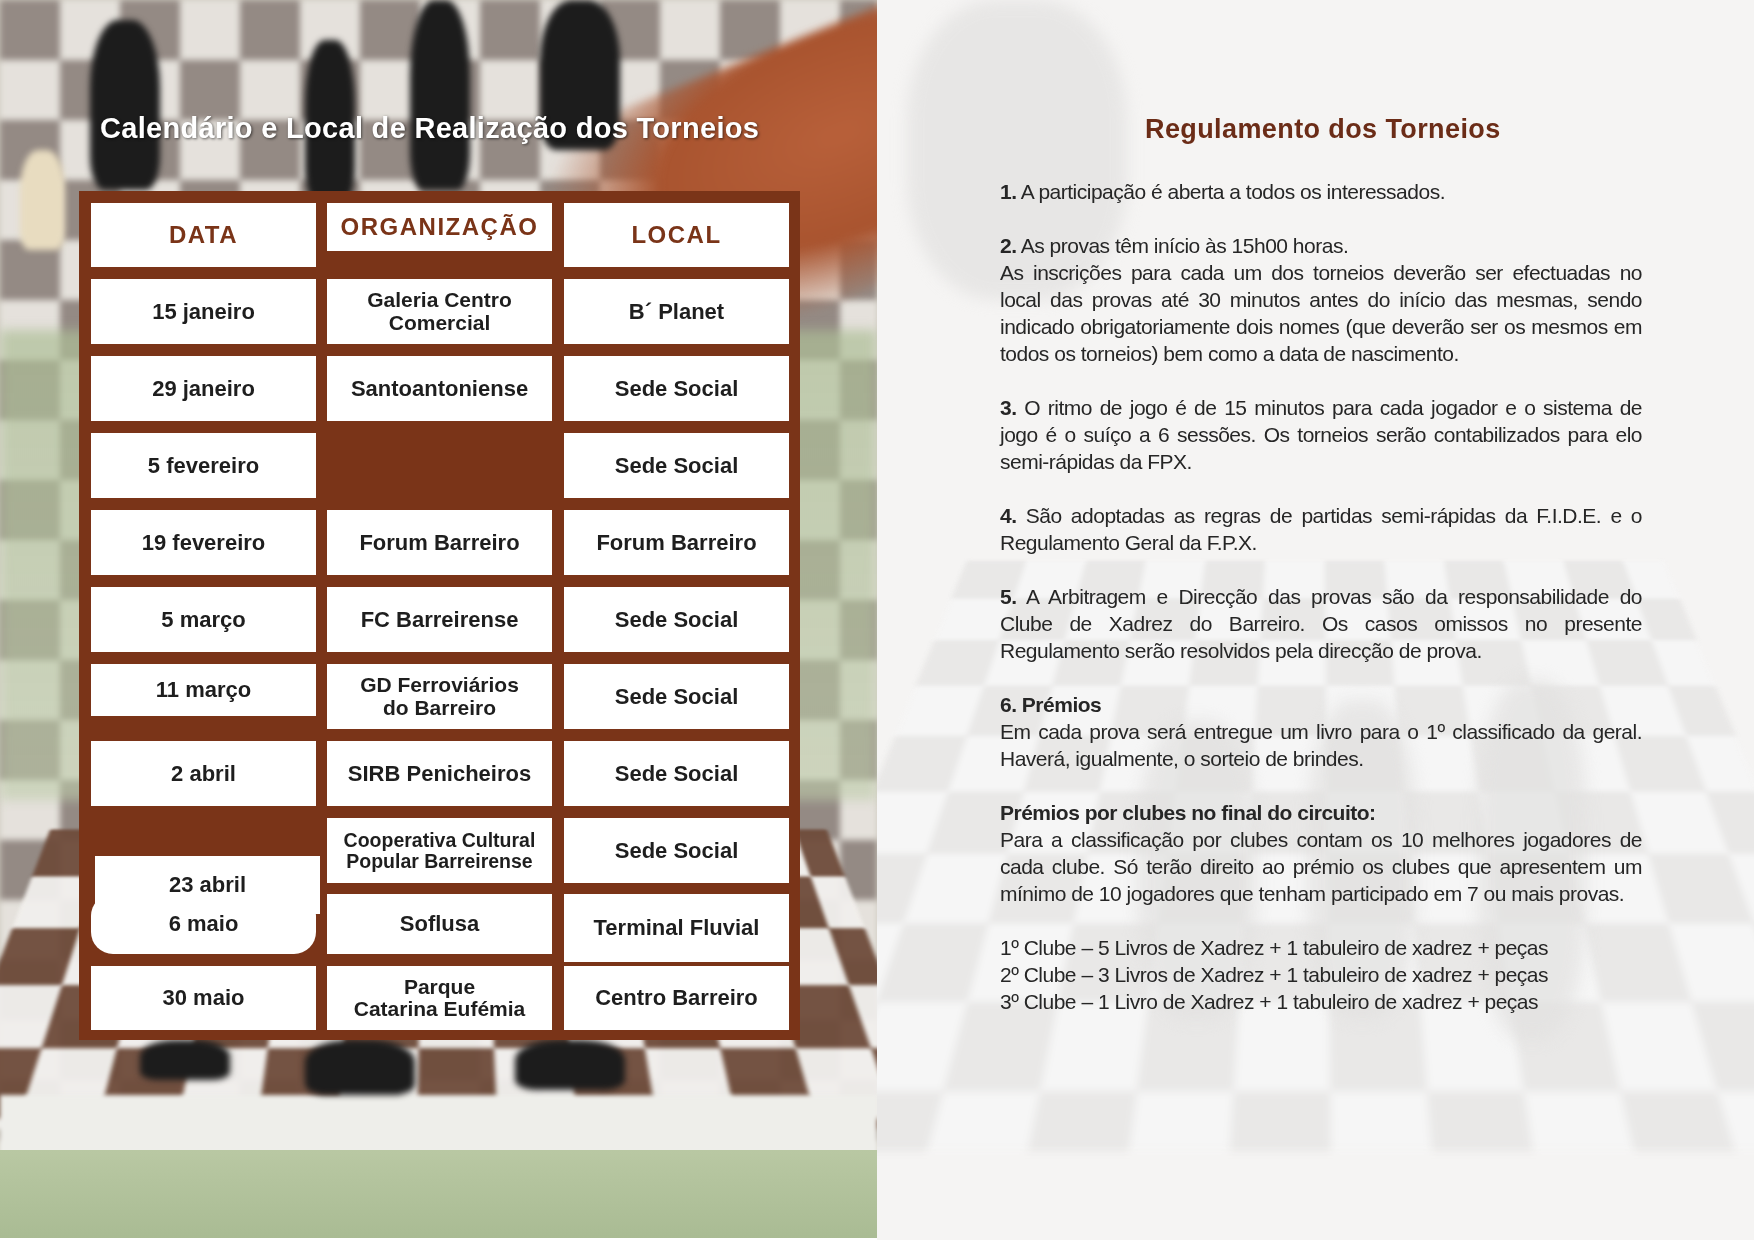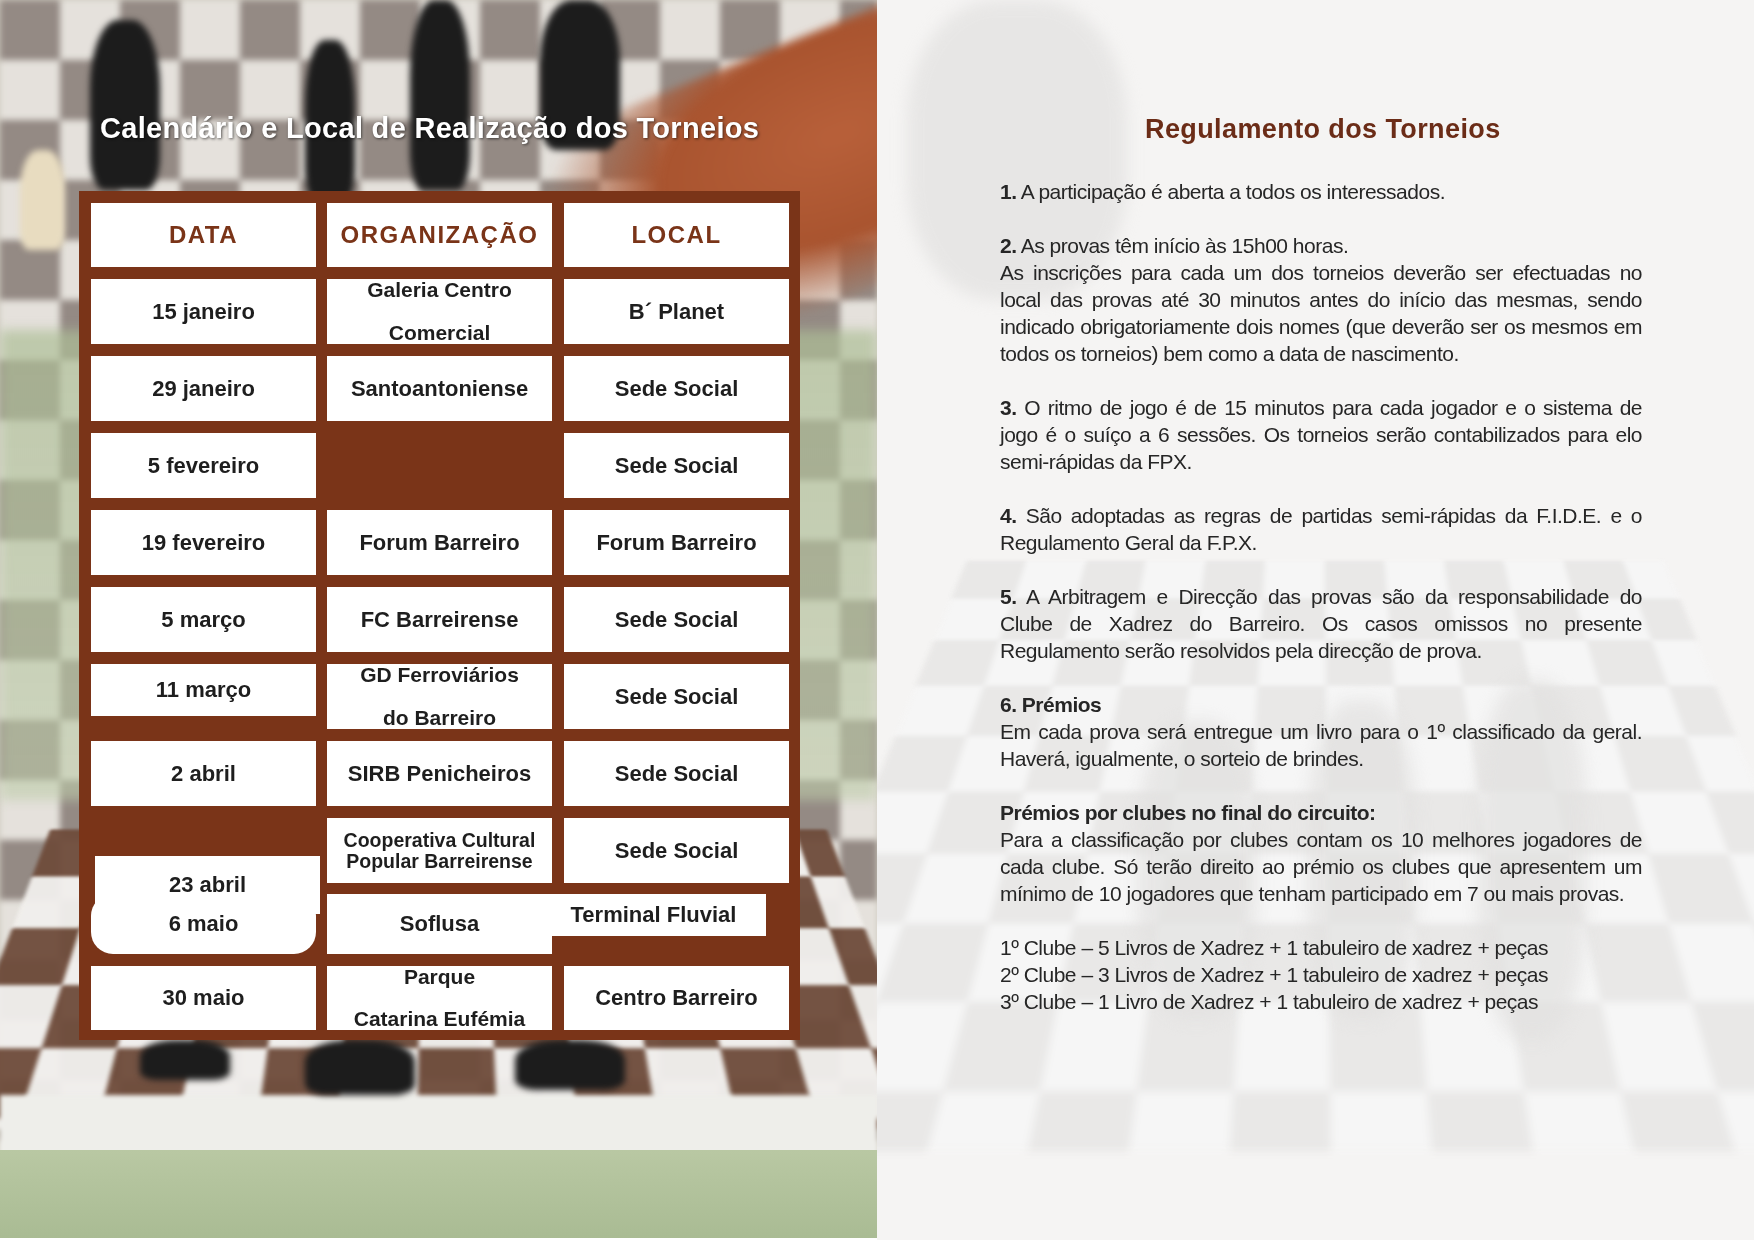--- a/index.html
+++ b/index.html
@@ -67,21 +67,21 @@
   }
   .cell {
     position: absolute; background: #fff; width: 225px;
     display: flex; align-items: center; justify-content: center; text-align: center;
     color: #1e1e1e; font-weight: bold; font-size: 22px; line-height: 1.05;
     padding: 0 6px;
   }
   .cell.header {
     color: #7a3418; font-size: 24px; letter-spacing: 1.5px; font-weight: bold;
   }
-  .cell.two-line { font-size: 21px; justify-content: space-between; }
+  .cell.two-line { font-size: 21px; }
   .cell.small { font-size: 19.5px; }
 
   
   .right-panel {
     position: absolute; left: 877px; top: 0; width: 877px; height: 1240px;
     background: #f5f4f3; overflow: hidden;
   }
   .right-bg-board {
     position: absolute; left: 0; top: 420px; width: 877px; height: 720px;
     background: repeating-conic-gradient(#f6f6f6 0% 25%, #e6e5e4 0% 50%) 0 0 / 150px 150px;
@@ -127,21 +127,21 @@
   <div class="piece white" style="left:20px;top:150px;width:45px;height:100px;"></div>
   <div class="piece" style="left:140px;top:1040px;width:90px;height:40px;"></div>
   <div class="piece" style="left:305px;top:1040px;width:110px;height:55px;"></div>
   <div class="piece" style="left:515px;top:1040px;width:110px;height:50px;"></div>
 
   <h1 class="left-title">Calendário e Local de Realização dos Torneios</h1>
 
   <div class="schedule-frame">
 
     <div class="cell header" style="left:12px;top:12px;height:64px;">DATA</div>
-    <div class="cell header" style="left:248px;top:12px;height:64px;">ORGANIZAÇÃO</div>
+    <div class="cell header" style="left:248px;top:12px;height:48px;">ORGANIZAÇÃO</div>
     <div class="cell header" style="left:485px;top:12px;height:64px;">LOCAL</div>
 
     <div class="cell" style="left:12px;top:88px;height:65px;">15 janeiro</div>
     <div class="cell two-line" style="left:248px;top:88px;height:65px;flex-direction:column;">
       <span>Galeria Centro</span>
       <span>Comercial</span>
     </div>
     <div class="cell" style="left:485px;top:88px;height:65px;">B´ Planet</div>
 
     <div class="cell" style="left:12px;top:165px;height:65px;">29 janeiro</div>
@@ -172,21 +172,21 @@
 
     <div class="cell" style="left:16px;top:627px;height:58px;margin-top:38px;">23 abril</div>
     <div class="cell small" style="left:248px;top:627px;height:65px;flex-direction:column;">
       <span>Cooperativa Cultural</span>
       <span>Popular Barreirense</span>
     </div>
     <div class="cell" style="left:485px;top:627px;height:65px;">Sede Social</div>
 
     <div class="cell" style="left:12px;top:703px;height:60px;border-radius:22px;">6 maio</div>
     <div class="cell" style="left:248px;top:703px;height:60px;">Soflusa</div>
-    <div class="cell" style="left:462px;top:703px;height:42px;">Terminal Fluvial</div>
+    <div class="cell" style="left:485px;top:703px;height:68px;">Terminal Fluvial</div>
 
     <div class="cell" style="left:12px;top:775px;height:64px;">30 maio</div>
     <div class="cell two-line" style="left:248px;top:775px;height:64px;flex-direction:column;">
       <span>Parque</span>
       <span>Catarina Eufémia</span>
     </div>
     <div class="cell" style="left:485px;top:775px;height:64px;">Centro Barreiro</div>
   </div>
 </section>
 

